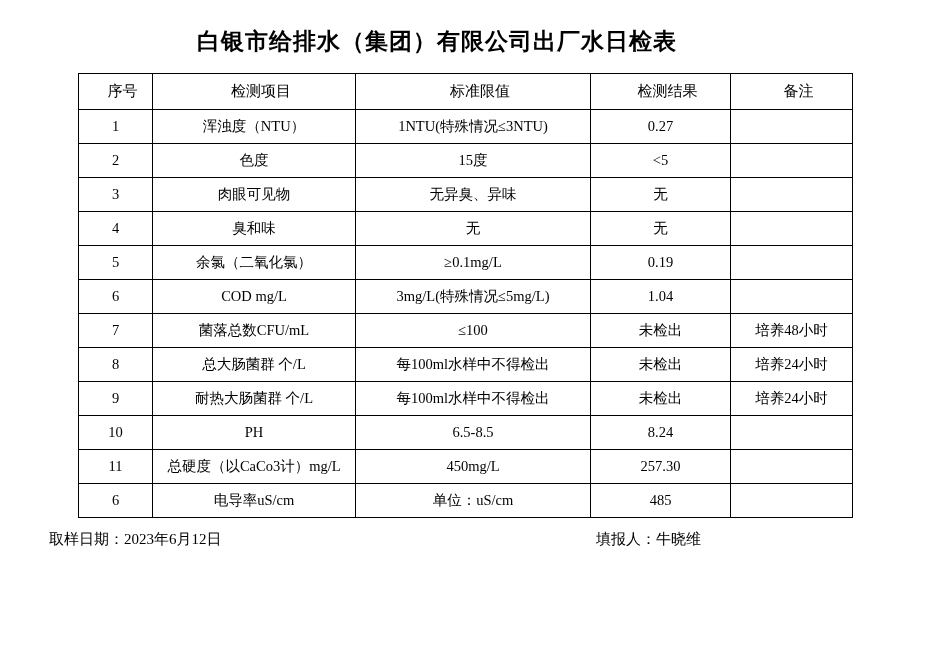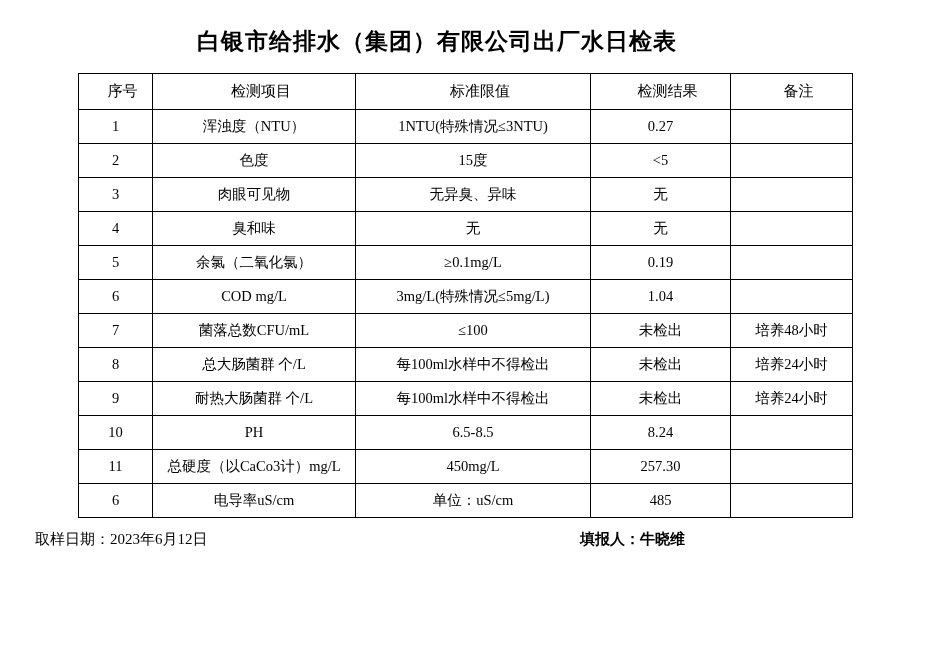--- a/index.html
+++ b/index.html
@@ -62,23 +62,23 @@
     margin-top: 12px;
     padding: 0 78px;
     position: relative;
     font-size: 15px;
     height: 24px;
   }
   .footer span {
     position: absolute;
     white-space: nowrap;
   }
-  .f-sample { left: 35px; }
+  .f-sample { left: 49px; }
   .f-test { left: 340px; }
-  .f-reporter { left: 580px; font-weight: bold; }
+  .f-reporter { left: 596px; }
   .nowrap { white-space: nowrap; }
 </style>
 </head>
 <body>
 
 <div class="page">
 
   <div class="title">白银市给排水（集团）有限公司出厂水日检表</div>
 
   <div class="table-wrap">

